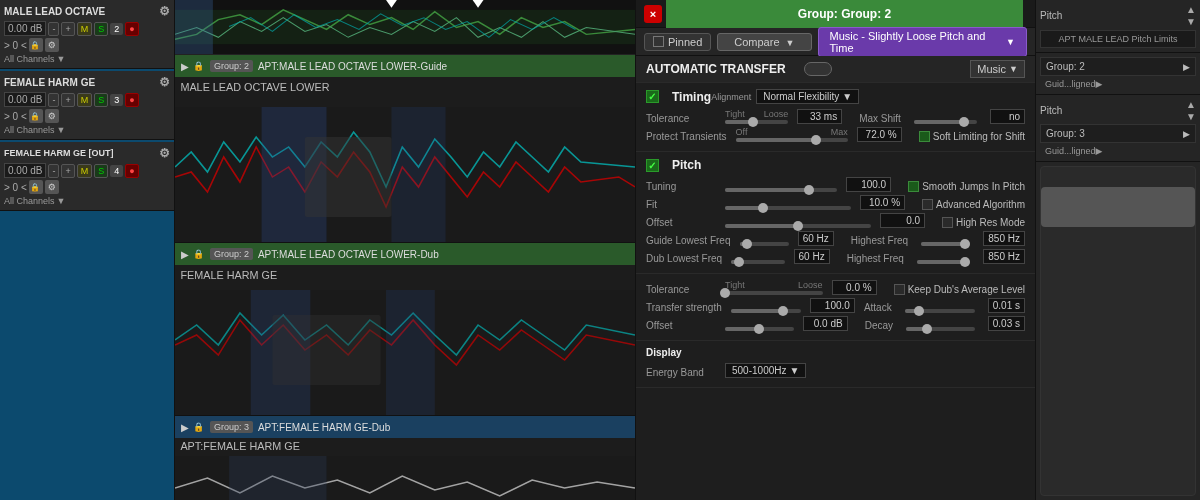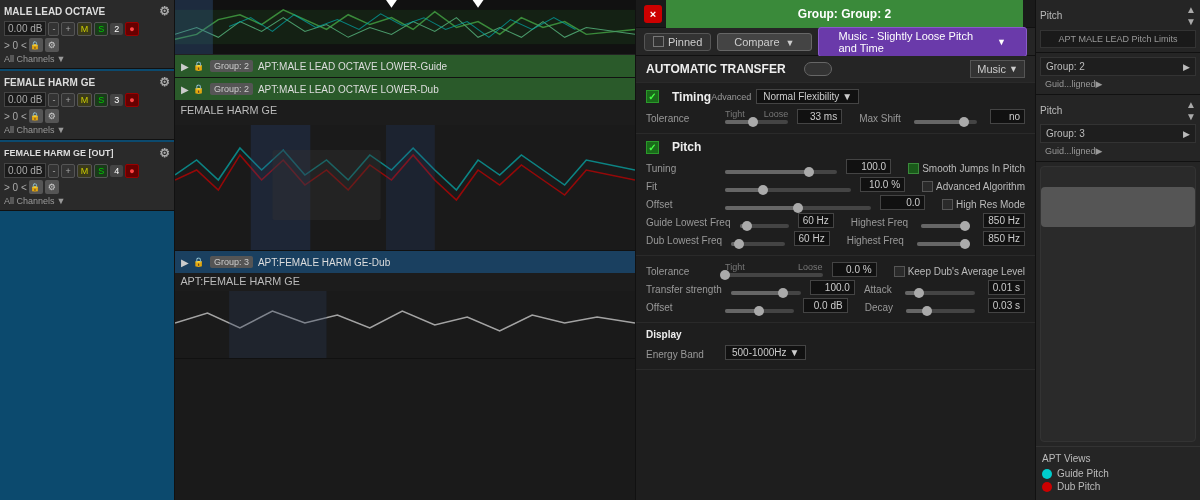--- a/index.html
+++ b/index.html
@@ -175,21 +175,21 @@
       padding: 2px 16px;
       border-radius: 3px;
       cursor: pointer;
       color: #ccc;
       font-size: 11px;
     }
 
     .preset-dropdown {
       background: #6a3aaa;
       border: 1px solid #8a5acc;
-      padding: 2px 20px;
+      padding: 2px 11px;
       border-radius: 3px;
       color: #fff;
       font-size: 11px;
       cursor: pointer;
       display: flex;
       align-items: center;
       gap: 4px;
       flex: 1;
       justify-content: space-between;
     }
@@ -595,20 +595,37 @@
 
   <div class="track-section">
 
     <div class="track-block">
       <div class="track-label-bar green-bar">
         <span style="font-size:10px;">▶</span>
         <span class="lock-sym">🔒</span>
         <span class="group-badge">Group: 2</span>
         <span style="font-size:10px;color:#ddd;">APT:MALE LEAD OCTAVE LOWER-Guide</span>
       </div>
+      <div class="wf-area track1-wf">
+        <svg width="100%" height="100%" viewBox="0 0 425 165" preserveAspectRatio="none">
+          <rect width="425" height="165" fill="#1c1c1c"></rect>
+          <text x="5" y="14" font-size="10" fill="#bbb">MALE LEAD OCTAVE LOWER</text>
+
+          <rect x="0" y="30" width="425" height="135" fill="#1a1a1a"></rect>
+
+          <polyline points="0,100 15,95 30,115 45,80 60,105 75,70 90,100 105,90 120,115 135,85 150,100 165,75 180,95 195,130 210,90 225,110 240,80 255,100 270,120 285,95 300,110 315,85 330,100 345,115 360,90 375,105 410,100 425,110" fill="none" stroke="#c00" stroke-width="1.5" opacity="0.8"></polyline>
+
+          <polyline points="0,90 15,75 30,95 45,65 60,85 75,60 90,80 105,70 120,90 135,65 150,80 165,55 180,75 195,110 210,70 225,90 240,62 255,80 270,100 285,75 300,90 315,65 330,80 345,95 360,70 375,85 425,90" fill="none" stroke="#0cc" stroke-width="1.5" opacity="0.7"></polyline>
+
+          <rect x="80" y="30" width="60" height="135" fill="#2a4a8a" opacity="0.3"></rect>
+          <rect x="200" y="30" width="50" height="135" fill="#2a4a8a" opacity="0.2"></rect>
+
+          <rect x="120" y="60" width="80" height="80" fill="#333" opacity="0.5" rx="2"></rect>
+        </svg>
+      </div>
     </div>
 
     <div class="track-block">
       <div class="track-label-bar green-bar">
         <span style="font-size:10px;">▶</span>
         <span class="lock-sym">🔒</span>
         <span class="group-badge">Group: 2</span>
         <span style="font-size:10px;color:#ddd;">APT:MALE LEAD OCTAVE LOWER-Dub</span>
       </div>
       <div class="wf-area track2-wf">
@@ -682,21 +699,21 @@
     </div>
   </div>
 
   <div class="apt-section">
     <div class="apt-section-header">
       <div class="section-label">
         <div class="checkbox checked"></div>
         <span>Timing</span>
       </div>
       <div style="display:flex;align-items:center;gap:5px;">
-        <span style="font-size:9px;color:#999;">Advanced</span>
+        <span style="font-size:9px;color:#999;">Alignment</span>
         <div class="alignment-box">
           <span>Normal Flexibility</span>
           <span>▼</span>
         </div>
       </div>
     </div>
 
     <div class="param-row">
       <span class="param-label">Tolerance</span>
       <div style="flex:1;">
@@ -711,20 +728,38 @@
       </div>
       <span class="value-box">33 ms</span>
       <span style="margin-left:8px;font-size:10px;color:#999;">Max Shift</span>
       <div class="slider-track" style="width:50px;margin:0 4px;">
         <div class="slider-fill" style="width:80%;"></div>
         <div class="slider-thumb" style="left:80%;"></div>
       </div>
       <span class="value-box-sm">no</span>
     </div>
 
+    <div class="param-row">
+      <span class="param-label">Protect Transients</span>
+      <div style="flex:1;">
+        <div class="tight-loose">
+          <span>Off</span>
+          <span>Max</span>
+        </div>
+        <div class="slider-track">
+          <div class="slider-fill" style="width:72%;"></div>
+          <div class="slider-thumb" style="left:72%;"></div>
+        </div>
+      </div>
+      <span class="value-box">72.0 %</span>
+      <div style="margin-left:8px;display:flex;align-items:center;gap:3px;">
+        <div class="chk-sq"></div>
+        <span style="font-size:10px;color:#bbb;">Soft Limiting for Shift</span>
+      </div>
+    </div>
   </div>
 
   <div class="apt-section">
     <div class="apt-section-header">
       <div class="section-label">
         <div class="checkbox checked"></div>
         <span>Pitch</span>
       </div>
     </div>
 
@@ -905,25 +940,14 @@
     </div>
     <div style="font-size:9px;color:#999;padding:1px 5px;">Guid...ligned▶</div>
   </div>
 
   <div style="flex:1;display:flex;justify-content:flex-end;padding:2px;">
     <div class="scrollbar-v">
       <div class="scrollbar-thumb"></div>
     </div>
   </div>
 
-  <div class="apt-views">
-    <div class="apt-views-label">APT Views</div>
-    <div class="legend-item">
-      <div class="legend-dot" style="background:#0cc;"></div>
-      <span>Guide Pitch</span>
-    </div>
-    <div class="legend-item">
-      <div class="legend-dot" style="background:#c00;"></div>
-      <span>Dub Pitch</span>
-    </div>
-  </div>
 
 </div>
 
 </body></html>

